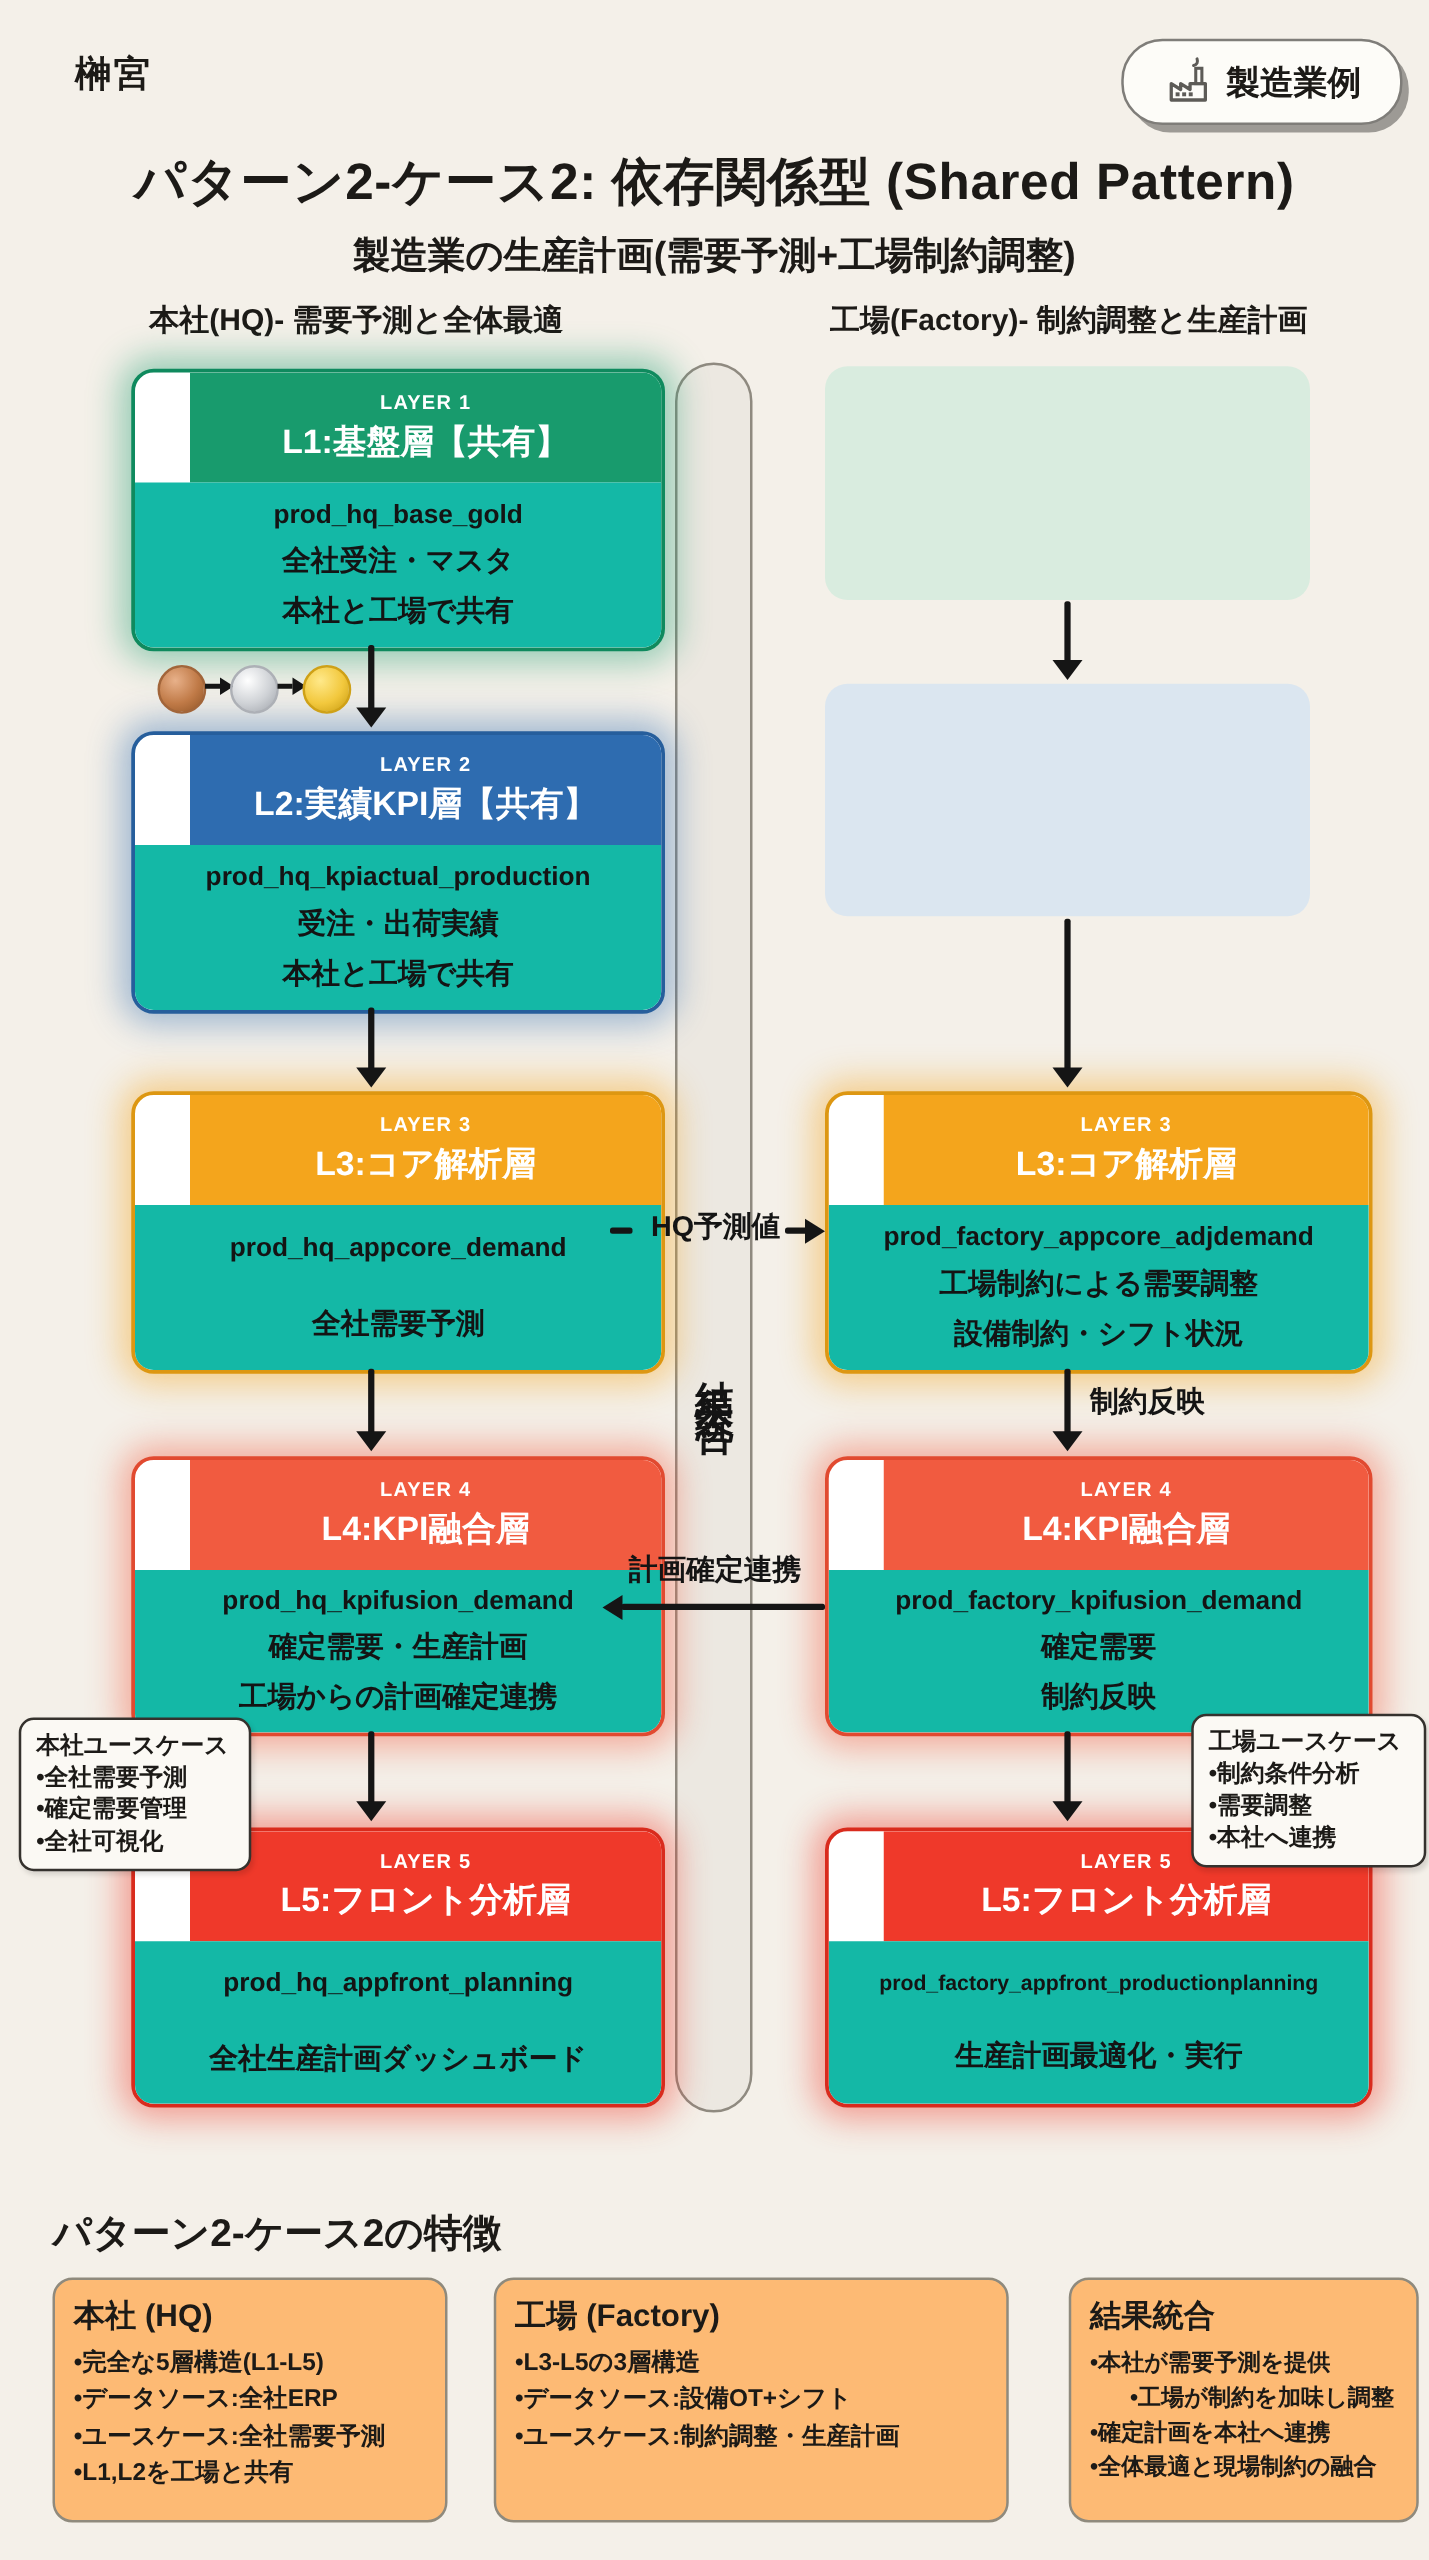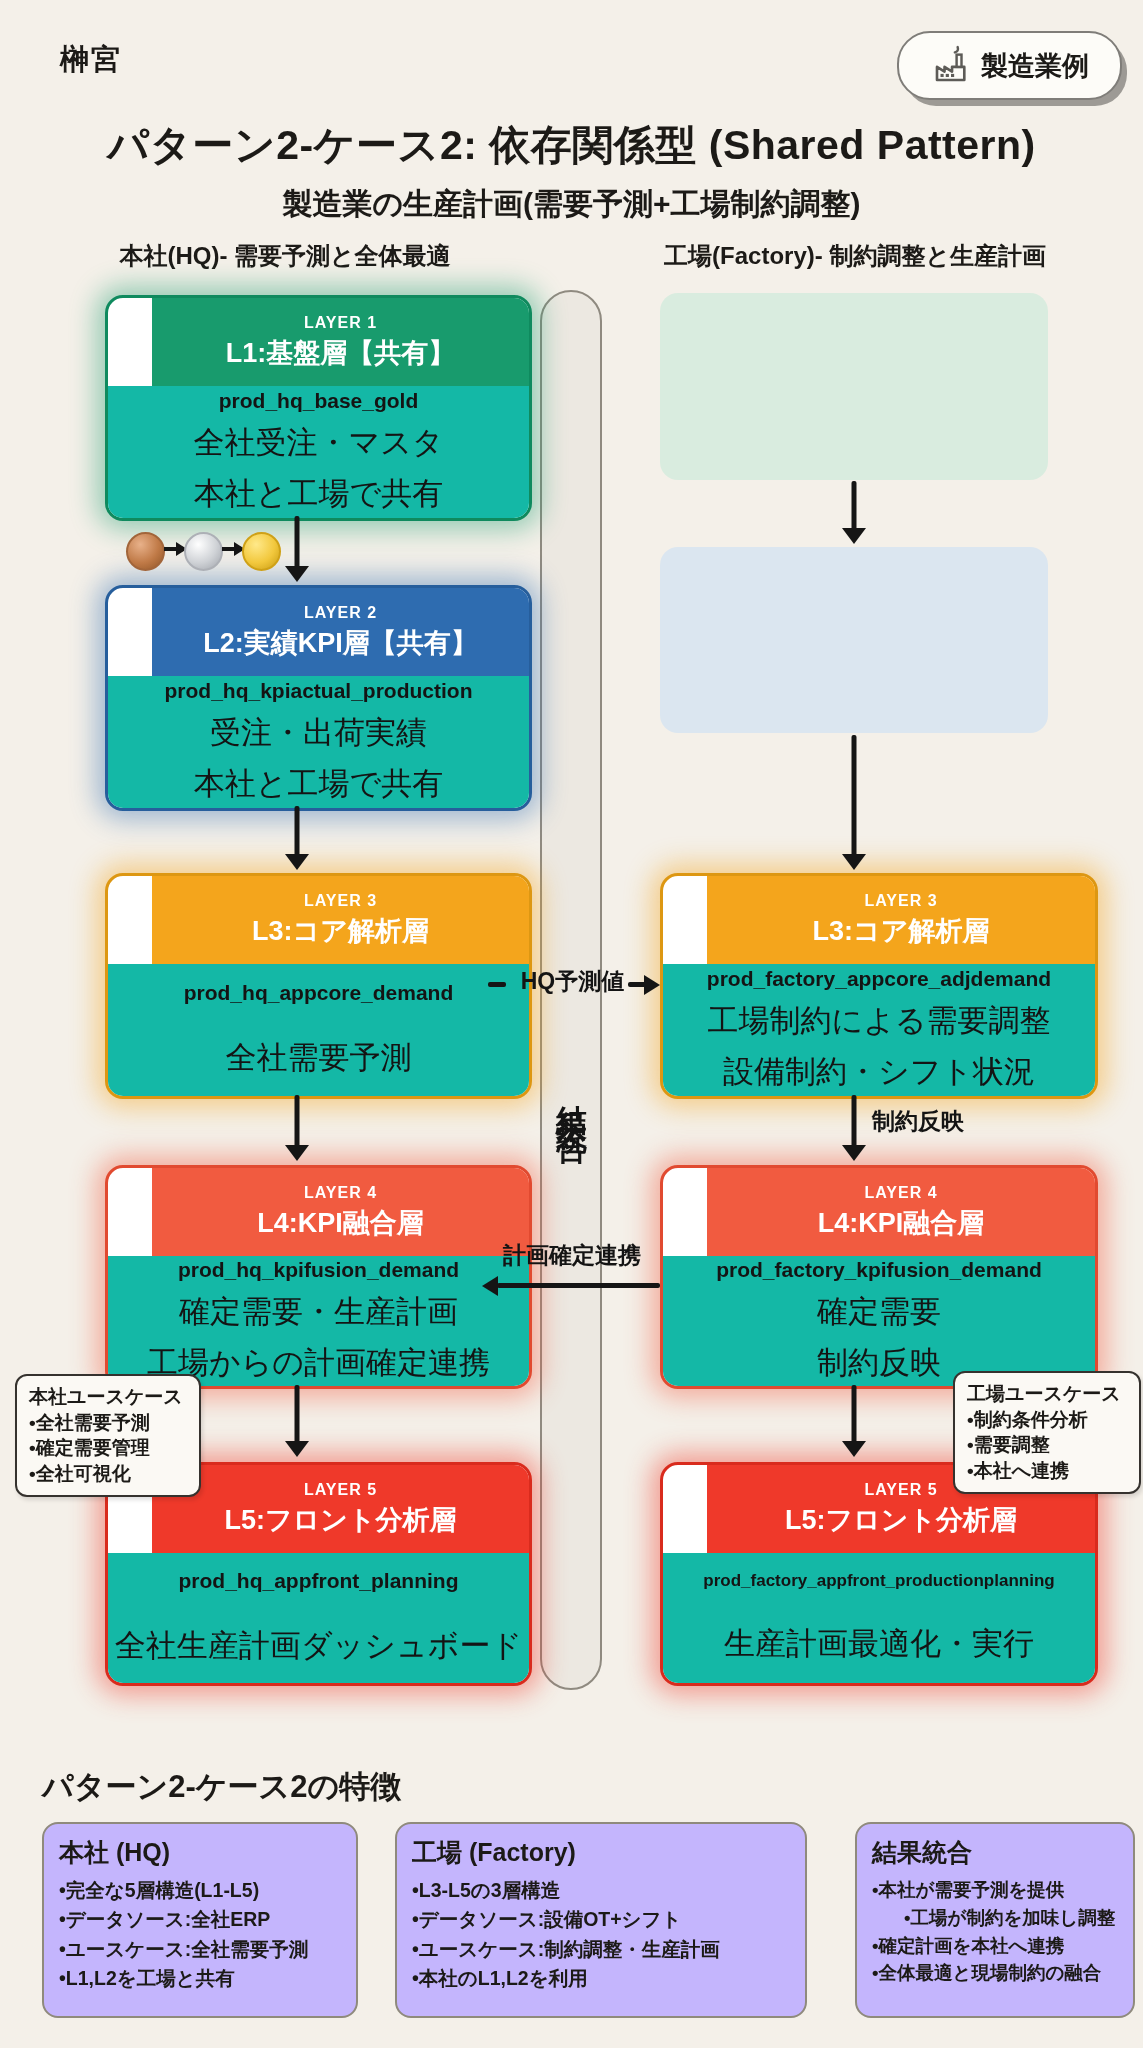--- a/index.html
+++ b/index.html
@@ -25,21 +25,21 @@
     position:absolute;width:377px;border:3px solid var(--b,#888);border-radius:18px;background:#fff;
     box-shadow:0 0 26px 9px var(--g,rgba(0,0,0,.15));overflow:hidden;z-index:3;padding-left:44px;
   }
   .lhead{height:88px;background:var(--c,#888);color:#fff;display:flex;flex-direction:column;align-items:center;justify-content:center;gap:3px;}
   .ltag{font-size:16px;font-weight:700;letter-spacing:1px;}
   .ltitle{font-size:27px;font-weight:800;}
   .lbody{position:absolute;top:88px;left:0;right:0;bottom:0;background:#14b8a6;
     display:flex;flex-direction:column;align-items:center;justify-content:center;gap:9px;}
   .lbody.gap-lg{gap:32px;}
   .lcode{font-size:21px;font-weight:700;color:#141414;}
-  .ldesc{font-size:31px;font-weight:400;color:#141414;}
+  .ldesc{font-size:23px;font-weight:700;color:#141414;}
   
   .ghost{position:absolute;width:388px;border-radius:18px;z-index:1;}
   
   .ibar{
     left:540px;top:290px;width:62px;height:1400px;border:2px solid #8f8a80;border-radius:31px;
     background:#ece8e1;z-index:2;box-sizing:border-box;
   }
   .ibar-label{
     left:540px;top:1010px;width:62px;height:175px;z-index:5;
     display:flex;align-items:center;justify-content:center;
@@ -65,21 +65,21 @@
   .note{
     position:absolute;border:2.5px solid #35322e;border-radius:12px;background:#fbf9f4;
     padding:8px 12px;z-index:8;box-shadow:2px 3px 4px rgba(0,0,0,.12);
   }
   .note-title{font-size:19px;font-weight:800;line-height:1.35;}
   .note-item{font-size:19px;font-weight:700;line-height:1.35;}
   
   .feat-heading{left:42px;top:1766px;font-size:31px;font-weight:800;}
   .feat-box{
     position:absolute;top:1822px;height:196px;border:2px solid #8f8a7d;border-radius:16px;
-    background:#c4b5fd;padding:12px 15px;box-sizing:border-box;z-index:3;
+    background:#fdba74;padding:12px 15px;box-sizing:border-box;z-index:3;
   }
   .feat-title{font-size:25px;font-weight:800;margin-bottom:7px;}
   .feat-item{font-size:19.5px;font-weight:800;line-height:1.5;}
   .factory-svg{width:42px;height:42px;}
 </style>
 </head>
 <body>
 
 <div class="abs brand" style="left:60px;top:40px;">榊宮</div>
 
@@ -254,21 +254,20 @@
   <div class="feat-item">•データソース:全社ERP</div>
   <div class="feat-item">•ユースケース:全社需要予測</div>
   <div class="feat-item">•L1,L2を工場と共有</div>
 </div>
 
 <div class="feat-box" style="left:395px;width:412px;">
   <div class="feat-title">工場 (Factory)</div>
   <div class="feat-item">•L3-L5の3層構造</div>
   <div class="feat-item">•データソース:設備OT+シフト</div>
   <div class="feat-item">•ユースケース:制約調整・生産計画</div>
-  <div class="feat-item">•本社のL1,L2を利用</div>
 </div>
 
 <div class="feat-box" style="left:855px;width:280px;">
   <div class="feat-title">結果統合</div>
   <div class="feat-item" style="font-size:18.5px;">•本社が需要予測を提供</div>
   <div class="feat-item" style="font-size:18.5px;margin-left:32px;">•工場が制約を加味し調整</div>
   <div class="feat-item" style="font-size:18.5px;">•確定計画を本社へ連携</div>
   <div class="feat-item" style="font-size:18.5px;">•全体最適と現場制約の融合</div>
 </div>
 

